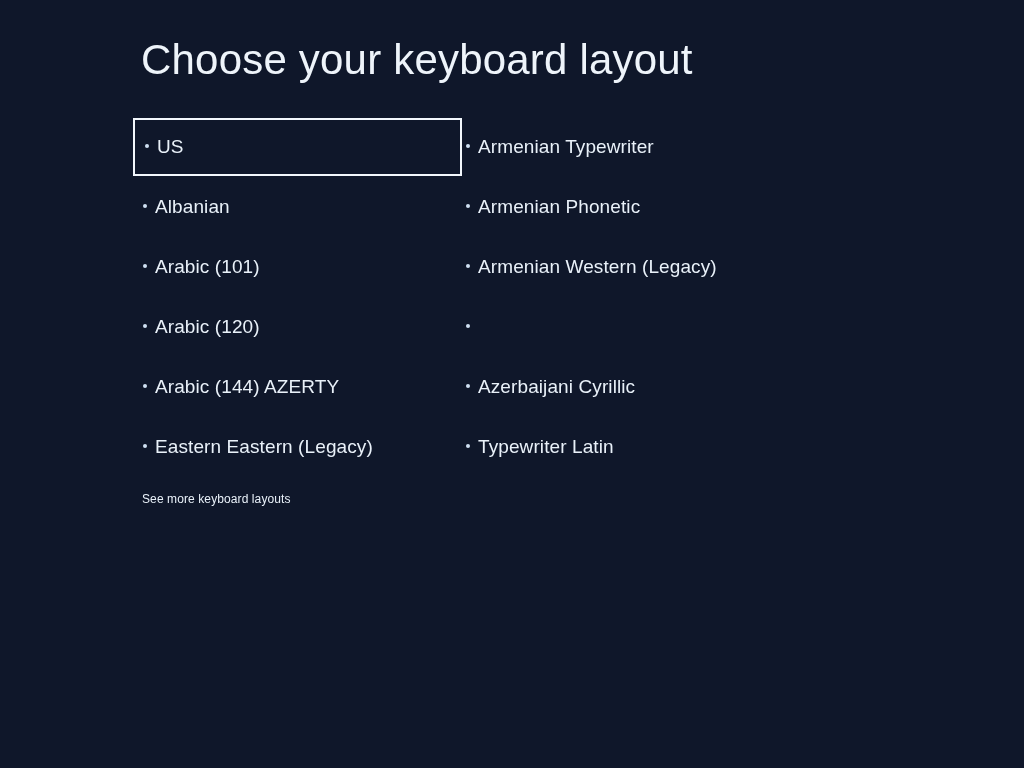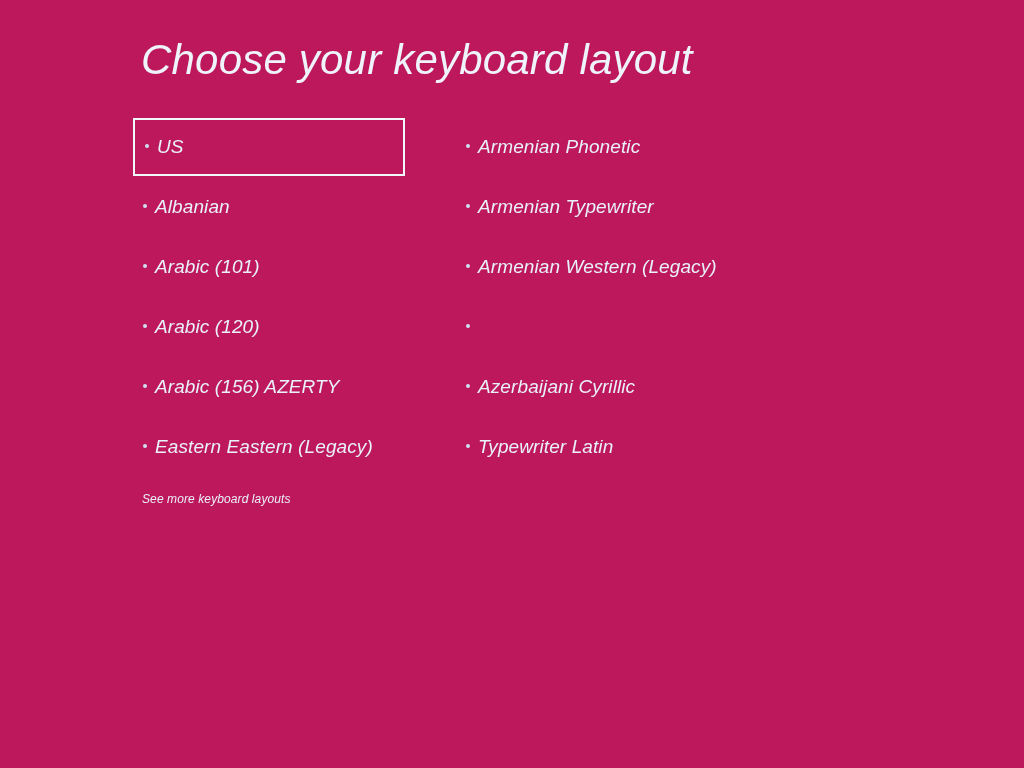--- a/index.html
+++ b/index.html
@@ -13,22 +13,21 @@
     overflow: hidden;
     background: #1f65b3;
     font-family: "Liberation Sans", sans-serif;
     -webkit-font-smoothing: antialiased;
   }
 
   #screen {
     position: relative;
     width: 1024px;
     height: 768px;
-    background: #be185d;
-    font-style: italic;
+    background: #0f172a;
   }
 
   
   #page-title {
     position: absolute;
     left: 141px;
     top: 36px;
     font-size: 42px;
     font-weight: 300;
     letter-spacing: 0.2px;
@@ -57,21 +56,21 @@
     position: relative;
     display: flex;
     align-items: center;
     height: 58px;
     margin-bottom: 2px;
     box-sizing: border-box;
     padding-left: 10px;
     cursor: default;
   }
 
-  #layout-column-1 .layout-item { width: 272px; }
+  #layout-column-1 .layout-item { width: 329px; }
   #layout-column-2 .layout-item { width: 320px; padding-left: 9px; }
 
   .layout-item.selected {
     border: 2px solid #f2f7fc;
   }
 
   .bullet-dot {
     width: 4px;
     height: 4px;
     border-radius: 50%;
@@ -129,40 +128,40 @@
         <span class="layout-label">Arabic (101)</span>
       </div>
 
       <div class="layout-item">
         <span class="bullet-dot"></span>
         <span class="layout-label">Arabic (120)</span>
       </div>
 
       <div class="layout-item">
         <span class="bullet-dot"></span>
-        <span class="layout-label">Arabic (156) AZERTY</span>
+        <span class="layout-label">Arabic (144) AZERTY</span>
       </div>
 
       <div class="layout-item">
         <span class="bullet-dot"></span>
         <span class="layout-label">Eastern Eastern (Legacy)</span>
       </div>
 
     </div>
 
     <div id="layout-column-2" class="layout-column">
 
       <div class="layout-item">
         <span class="bullet-dot"></span>
-        <span class="layout-label">Armenian Phonetic</span>
+        <span class="layout-label">Armenian Typewriter</span>
       </div>
 
       <div class="layout-item">
         <span class="bullet-dot"></span>
-        <span class="layout-label">Armenian Typewriter</span>
+        <span class="layout-label">Armenian Phonetic</span>
       </div>
 
       <div class="layout-item">
         <span class="bullet-dot"></span>
         <span class="layout-label">Armenian Western (Legacy)</span>
       </div>
 
       <div class="layout-item">
         <span class="bullet-dot"></span>
       </div>

